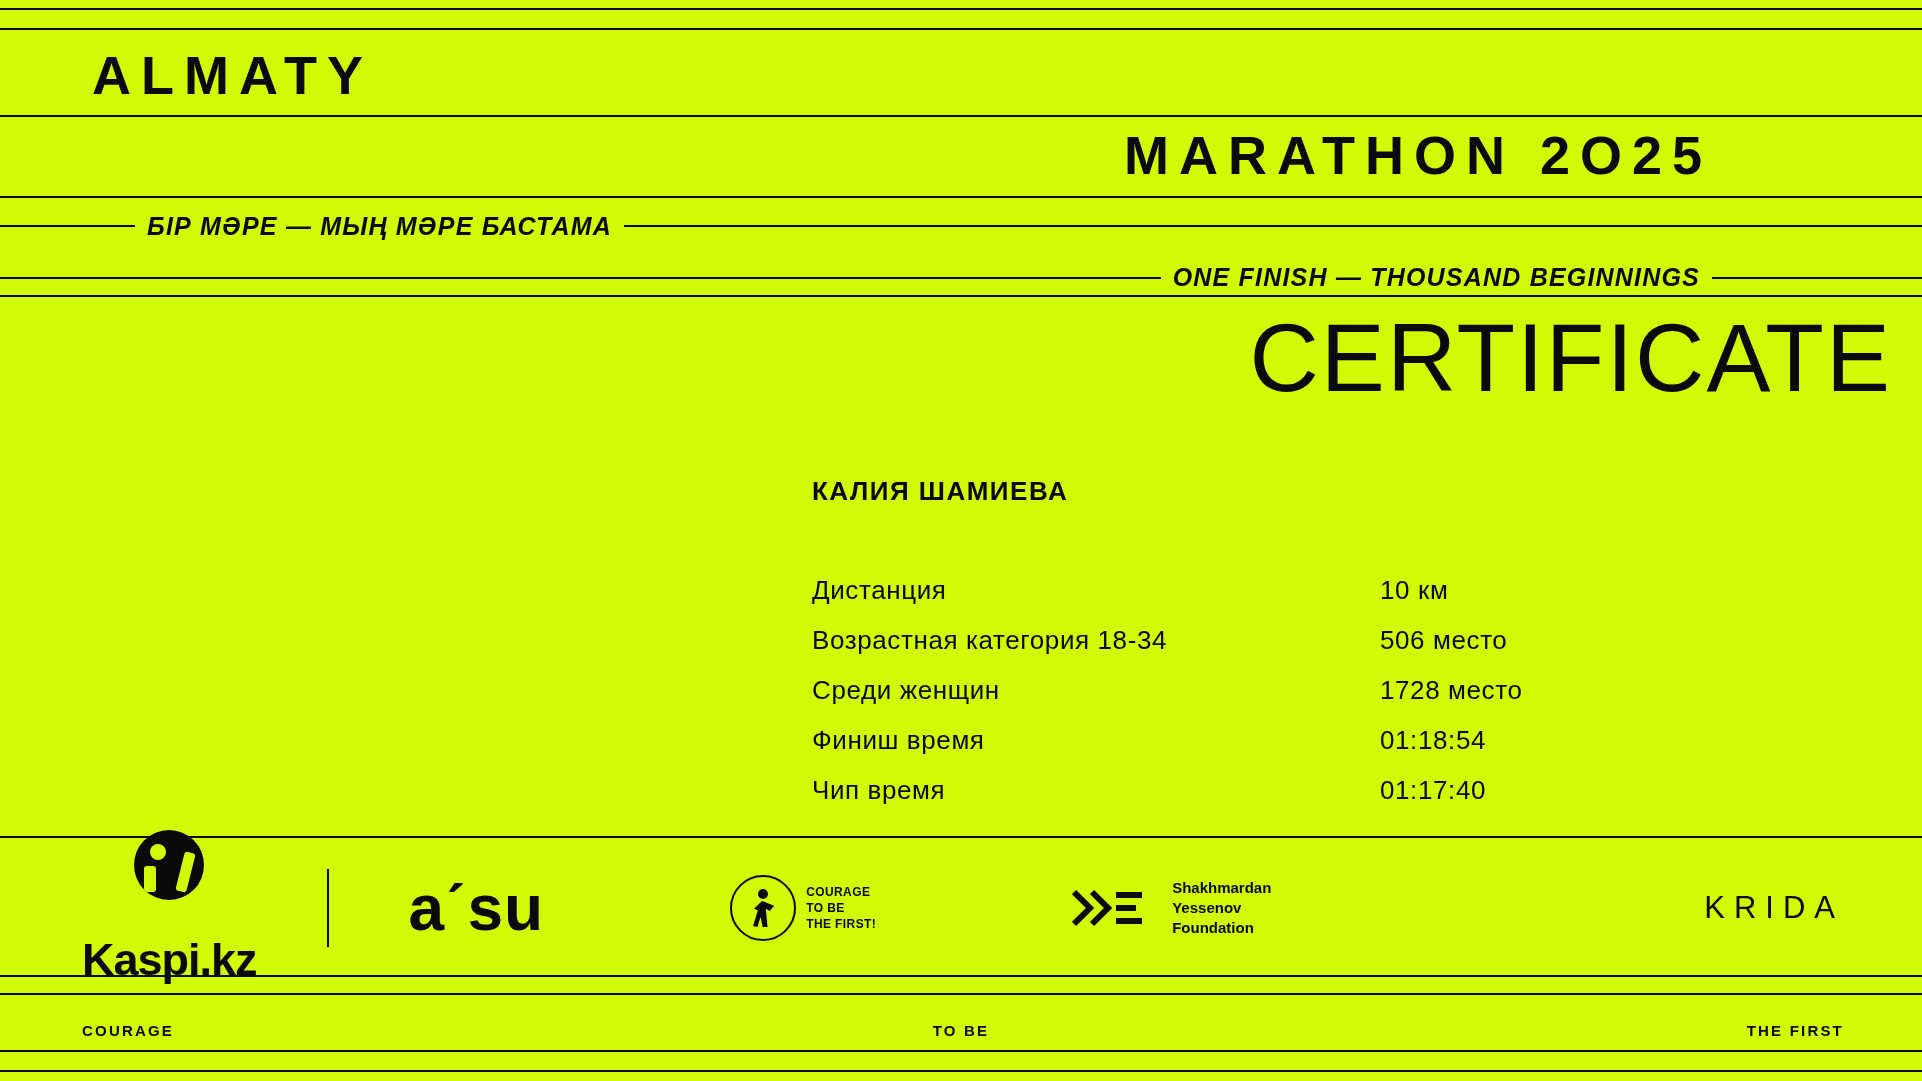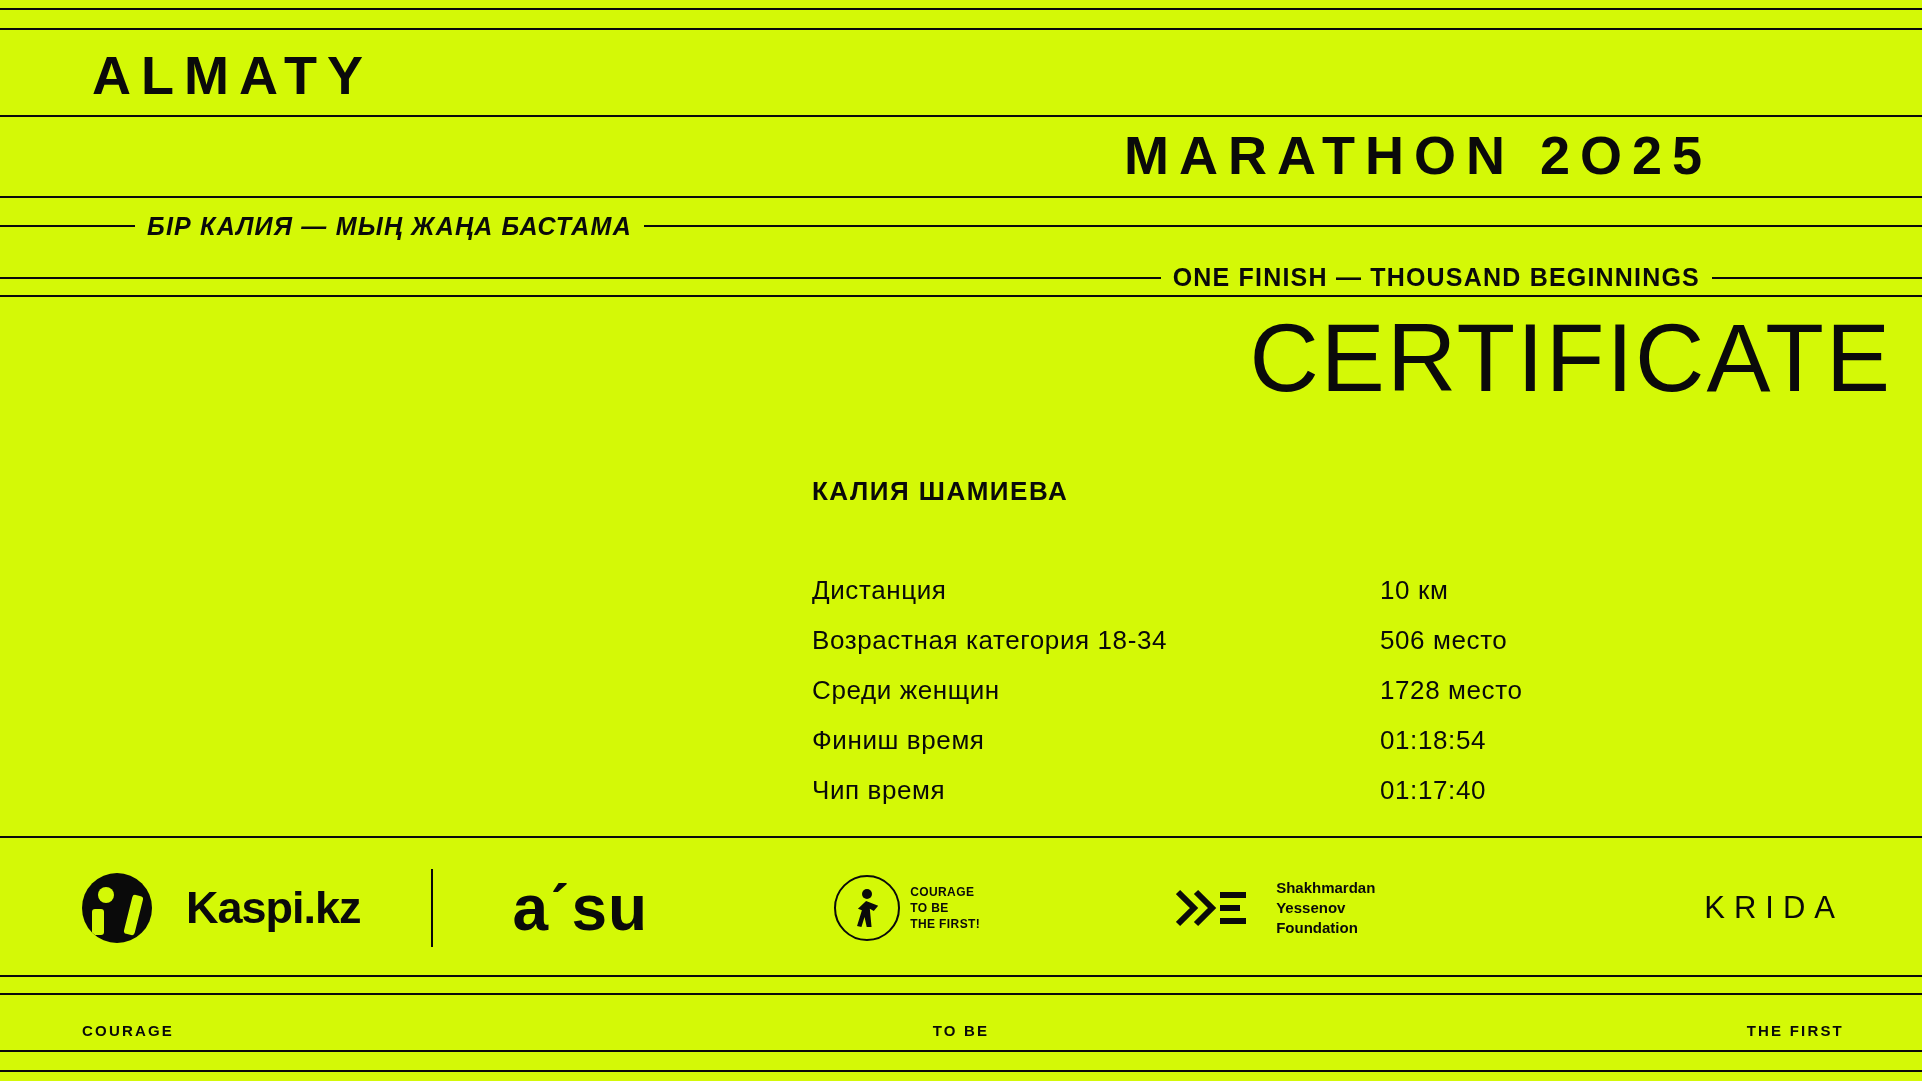--- a/index.html
+++ b/index.html
@@ -67,20 +67,21 @@
     letter-spacing: 1.2px;
     line-height: 1;
     background: #d4f906;
     padding: 0 12px;
   }
   .tagline-en {
     position: absolute;
     right: 30px;
     top: 265px;
     font-size: 25px;
+    font-style: italic;
     font-weight: 700;
     letter-spacing: 1.2px;
     line-height: 1;
     background: #d4f906;
     padding: 0 12px;
     text-align: right;
   }
 
   
   .cert-title {
@@ -138,20 +139,21 @@
   }
   .sp {
     display: flex;
     align-items: center;
     justify-content: center;
     height: 136px;
   }
   .sp-kaspi {
     margin-left: 82px;
     gap: 34px;
+    flex-direction: column;
   }
   .kaspi-mark {
     width: 70px;
     height: 70px;
     border-radius: 50%;
     background: #0a0a0a;
     position: relative;
     overflow: hidden;
     flex: 0 0 70px;
   }
@@ -292,21 +294,21 @@
   <div class="rule" style="top:295px;"></div>
   <div class="rule" style="top:836px;"></div>
   <div class="rule" style="top:975px;"></div>
   <div class="rule" style="top:993px;"></div>
   <div class="rule" style="top:1050px;"></div>
   <div class="rule" style="top:1070px;"></div>
 
   <div class="header">
     <div class="almaty">ALMATY</div>
     <div class="marathon">MARATHON 2O25</div>
-    <div class="tagline-kz">БІР КАЛИЯ — МЫҢ ЖАҢА БАСТАМА</div>
+    <div class="tagline-kz">БІР МӘРЕ — МЫҢ МӘРЕ БАСТАМА</div>
     <div class="tagline-en">ONE FINISH — THOUSAND BEGINNINGS</div>
   </div>
 
   <div class="cert-title">CERTIFICATE</div>
 
   <div class="athlete-name">КАЛИЯ ШАМИЕВА</div>
 
   <div class="results">
     <div class="result-row">
       <div class="result-label">Дистанция</div>

